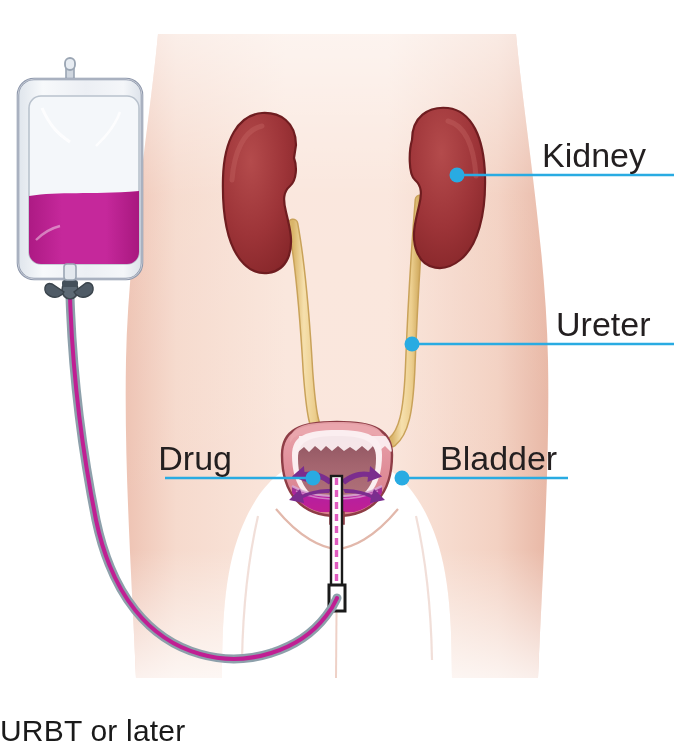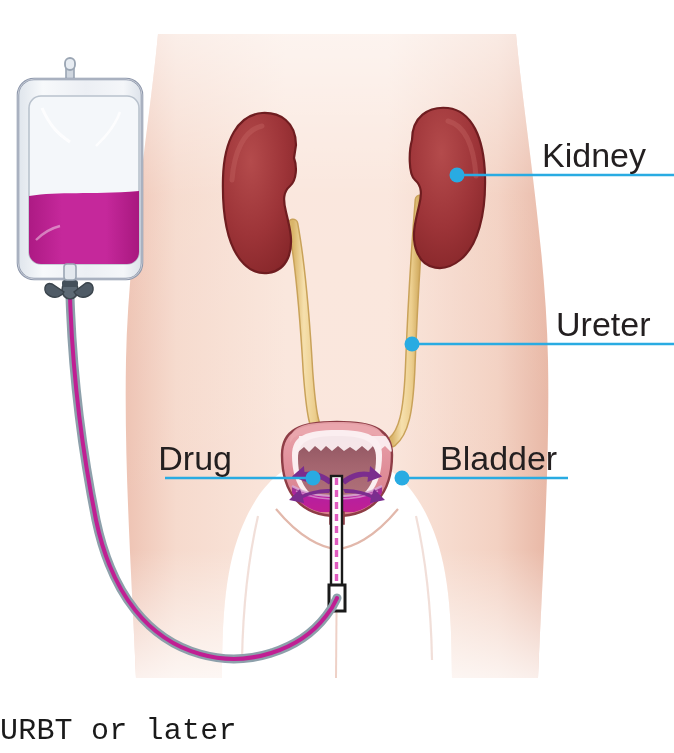--- a/index.html
+++ b/index.html
@@ -18,21 +18,21 @@
     position: absolute;
     left: 0; top: 0;
     width: 674px;
     height: 753px;
   }
   .caption {
     position: absolute;
     left: 0;
     top: 714px;
     width: 674px;
-    font-family: Liberation Mono, monospace;
+    font-family: Liberation Sans, sans-serif;
     font-size: 30px;
     color: #1a1a1a;
     white-space: nowrap;
     letter-spacing: 0.2px;
   }
   svg { display: block; }
   text { font-family: "Liberation Sans", sans-serif; }
 </style>
 </head>
 <body>

